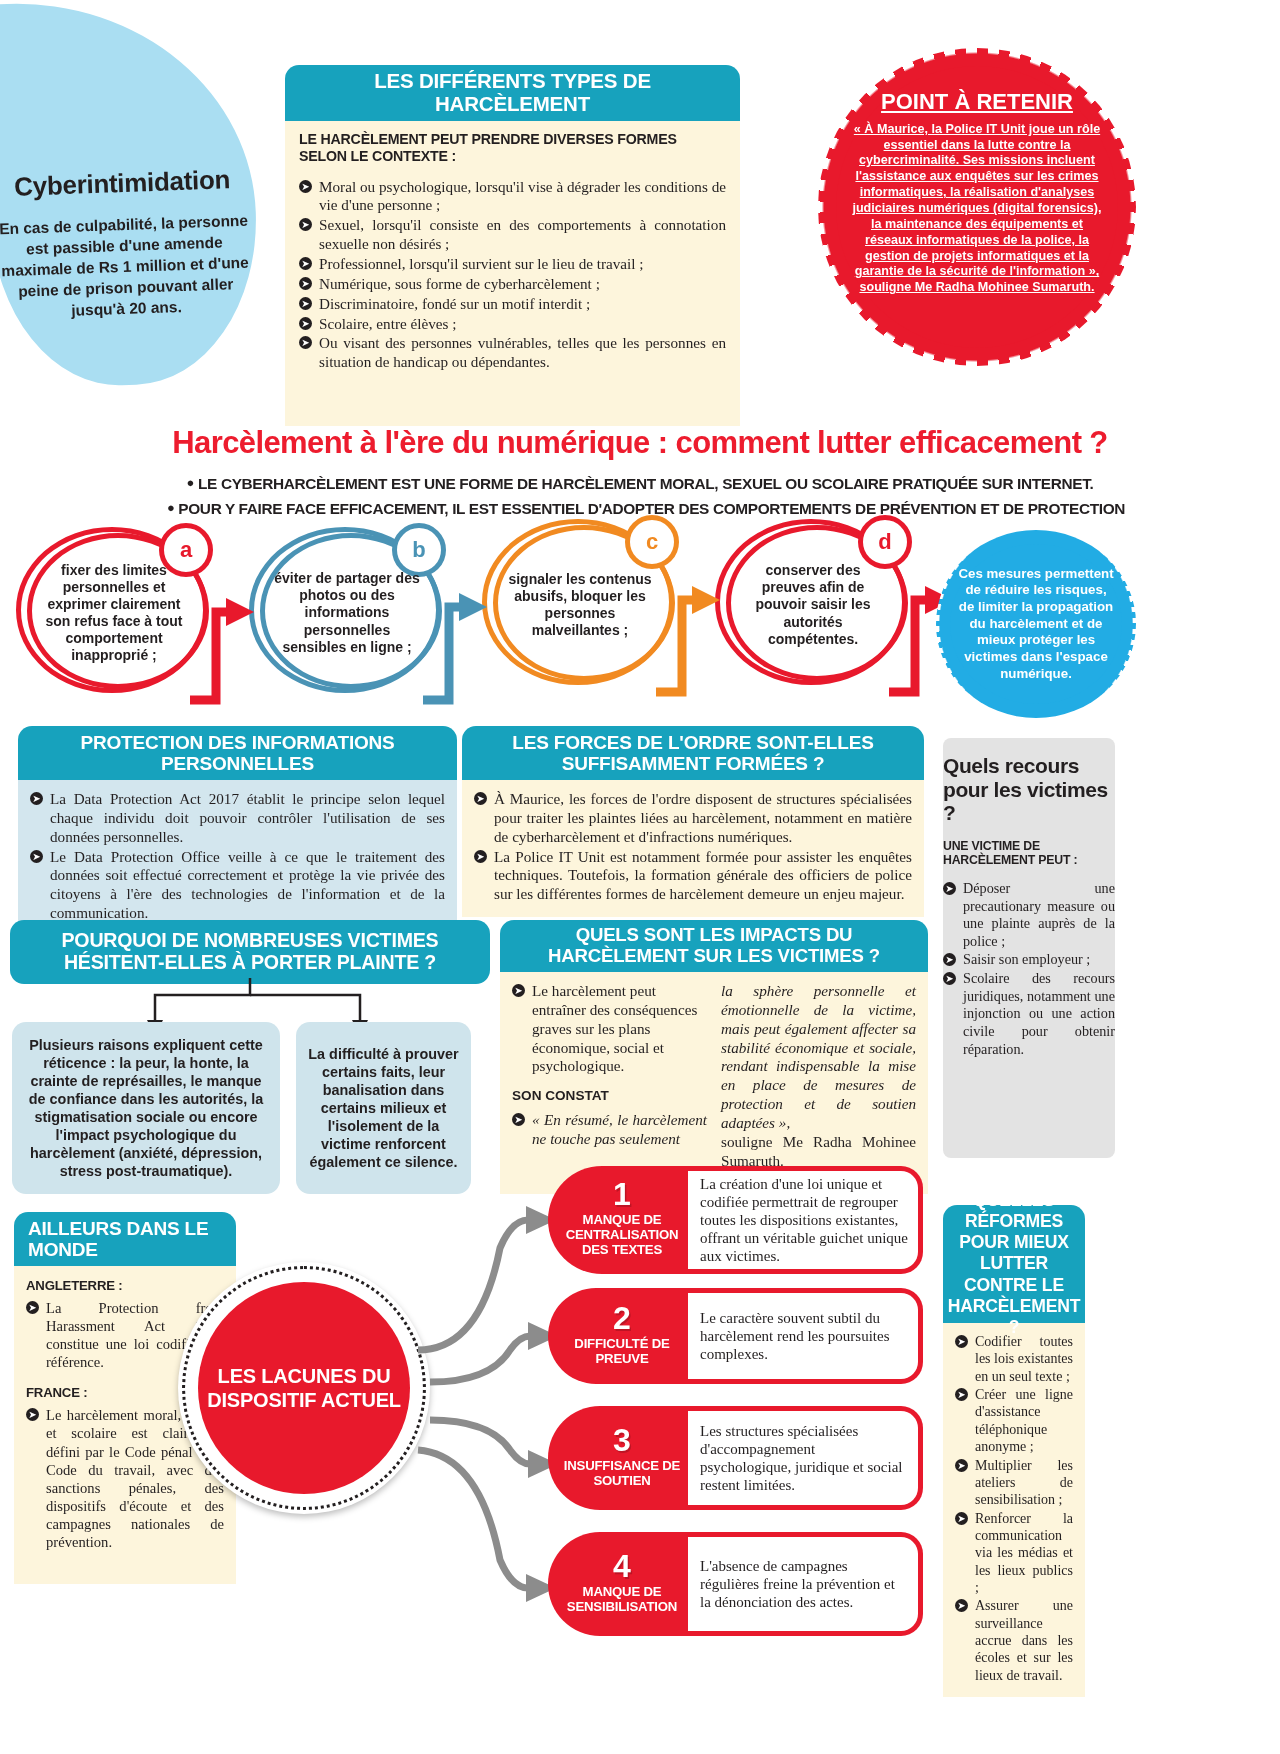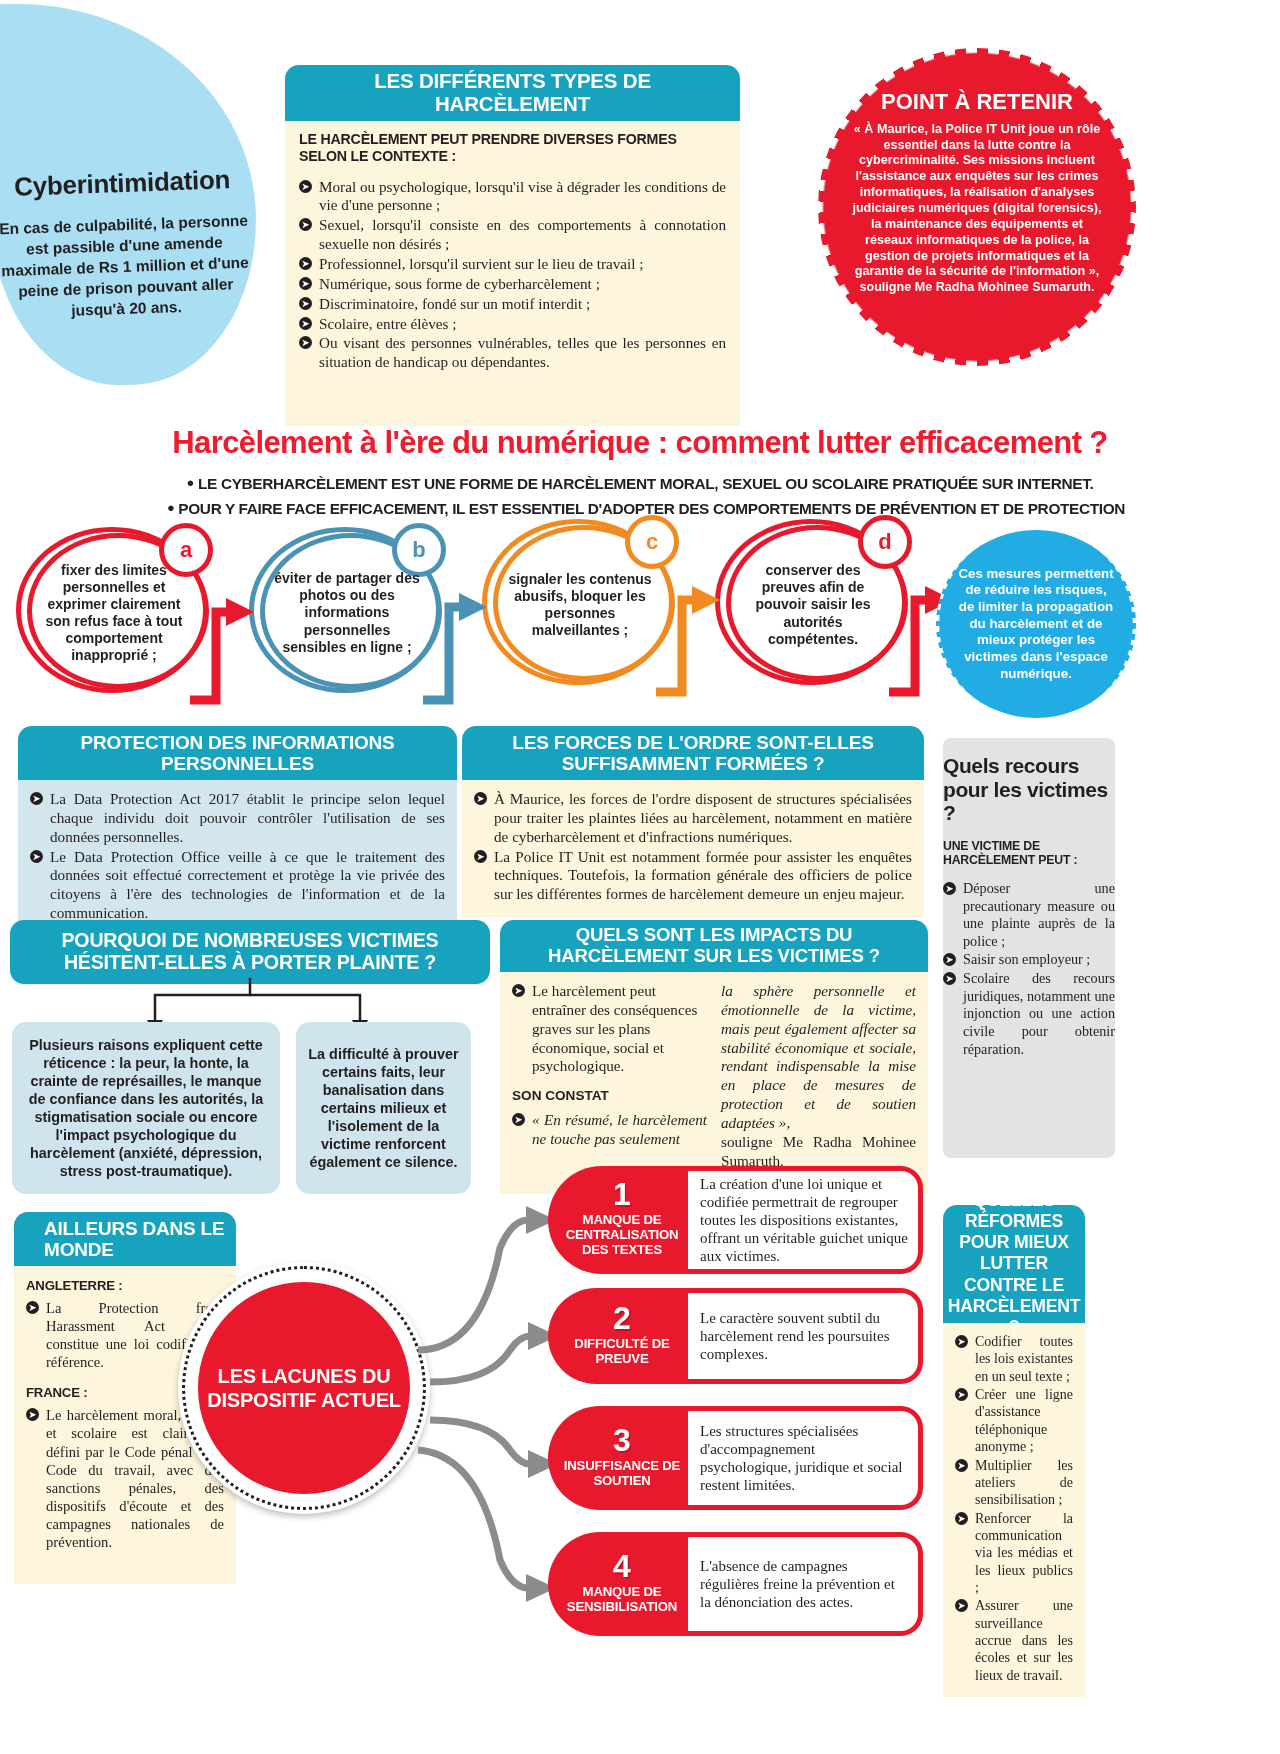--- a/index.html
+++ b/index.html
@@ -72,21 +72,21 @@
     border-radius:50%;
     background:
       radial-gradient(circle at 50% 50%, #e8192c 0 68%, rgba(232,25,44,0) 69%),
       repeating-conic-gradient(from 0deg, #e8192c 0deg 4deg, #ffffff 4deg 8deg);
     box-shadow: 0 0 0 0 transparent;
   }
   #point { left:818px; top:48px; width:318px; height:318px; }
   #point .inner {
     position:absolute; inset:18px; border-radius:50%; background:#e8192c;
     display:flex; flex-direction:column; align-items:center; justify-content:flex-start;
-    padding: 24px 14px 10px 14px; color:#fff; text-align:center;
+    padding: 24px 14px 10px 14px; color:#fff; text-align:center;text-decoration:underline;
   }
   #point h2 { font-size:22px; font-weight:bold; line-height:1.08; margin-bottom:8px;}
   #point p { font-size:12.6px; font-weight:bold; line-height:1.26; }
 
   
   #main-title {
     left:0; top:425px; width:1280px; text-align:center;
     color:#ed1c2e; font-size:31px; font-weight:bold; letter-spacing:-0.6px;
   }
   .lead-line {
@@ -149,21 +149,21 @@
   #impacts .cols > div { flex:1; }
 
   .bluebox {
     position:absolute; background:#cfe4ec; border-radius:14px;
     display:flex; align-items:center; justify-content:center; text-align:center;
     font-size:14.4px; font-weight:bold; line-height:1.25; padding:14px 12px;
   }
 
   
   #ailleurs { left:14px; top:1212px; width:222px; }
-  #ailleurs .panel-head { height:54px; font-size:19px; justify-content:flex-start; padding-left:30px; text-align:left;}
+  #ailleurs .panel-head { height:54px; font-size:19px; justify-content:flex-start; padding-left:14px; text-align:left;}
   #ailleurs .lbl { font-weight:bold; font-size:13.2px; letter-spacing:-0.2px; margin:2px 0 6px; }
   #ailleurs .serif { font-size:14.6px; }
 
   
   #lacunes {
     left:178px; top:1262px; width:252px; height:252px; border-radius:50%;
     background:#ffffff;
     display:flex; align-items:center; justify-content:center;
     box-shadow: 0 3px 6px rgba(0,0,0,.25);
   }

